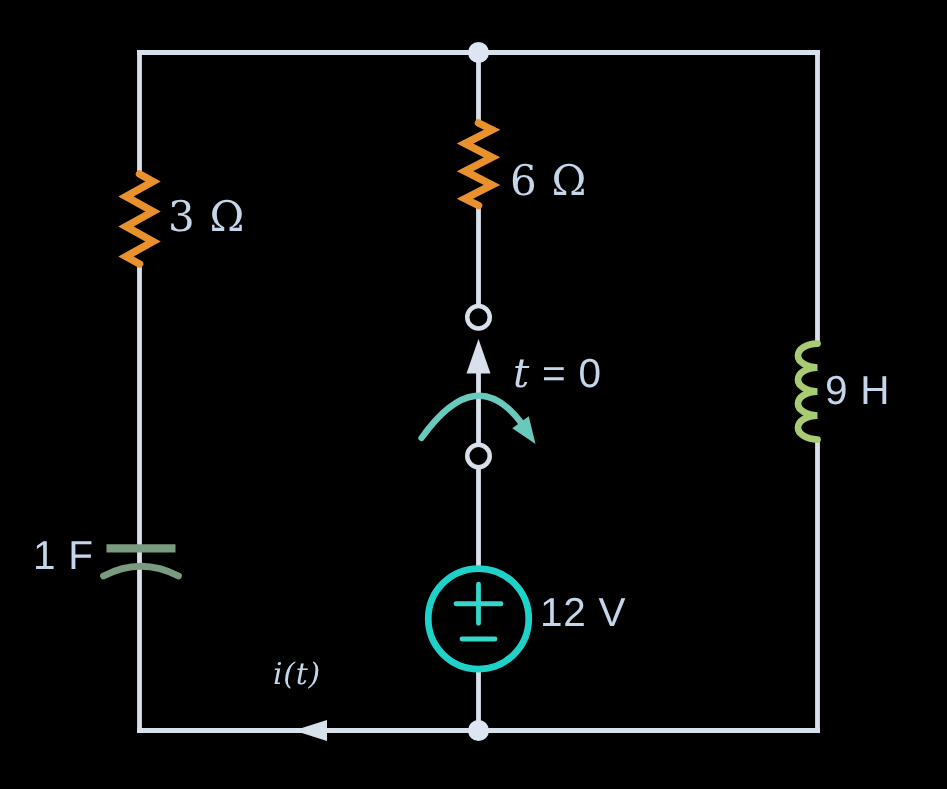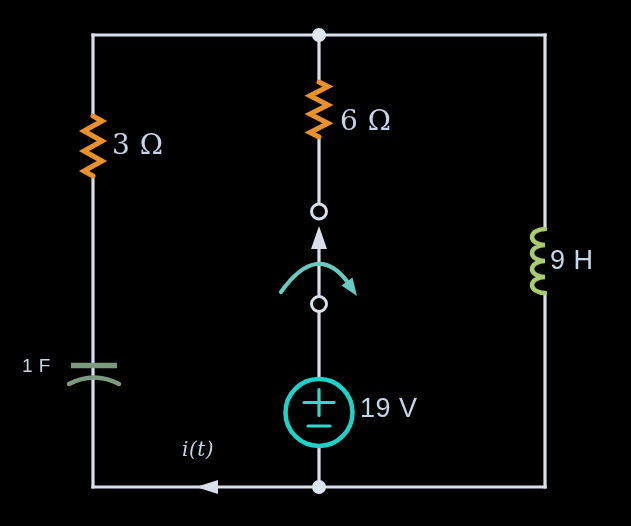--- a/index.html
+++ b/index.html
@@ -84,22 +84,23 @@
     <polygon points="196,487 218,480 218,494" fill="#D8E0EC"></polygon>
 
     <circle cx="319" cy="35" r="7" fill="#DDE4F2"></circle>
     <circle cx="319" cy="487" r="7" fill="#DDE4F2"></circle>
   </svg>
 
   <div class="label serif" style="left:112px; top:130px;">3 Ω</div>
 
   <div class="label serif" style="left:340px; top:106px;">6 Ω</div>
 
+  <div class="label" style="left:342px; top:235px; font-size:27px;"><span class="ital">t</span><span class="eq-part">= 0</span></div>
 
-  <div class="label" style="left:360px; top:394px; font-size:27px;">19 V</div>
+  <div class="label" style="left:360px; top:394px; font-size:27px;">12 V</div>
 
   <div class="label" style="left:550px; top:246px; font-size:27px;">9 H</div>
 
-  <div class="label" style="left:22px; top:356px; font-size:19px;">1 F</div>
+  <div class="label" style="left:22px; top:356px; font-size:27px;">1 F</div>
 
   <div class="label ital" style="left:182px; top:438px; font-size:20px;">i(t)</div>
 
 </div>
 
 </body></html>

